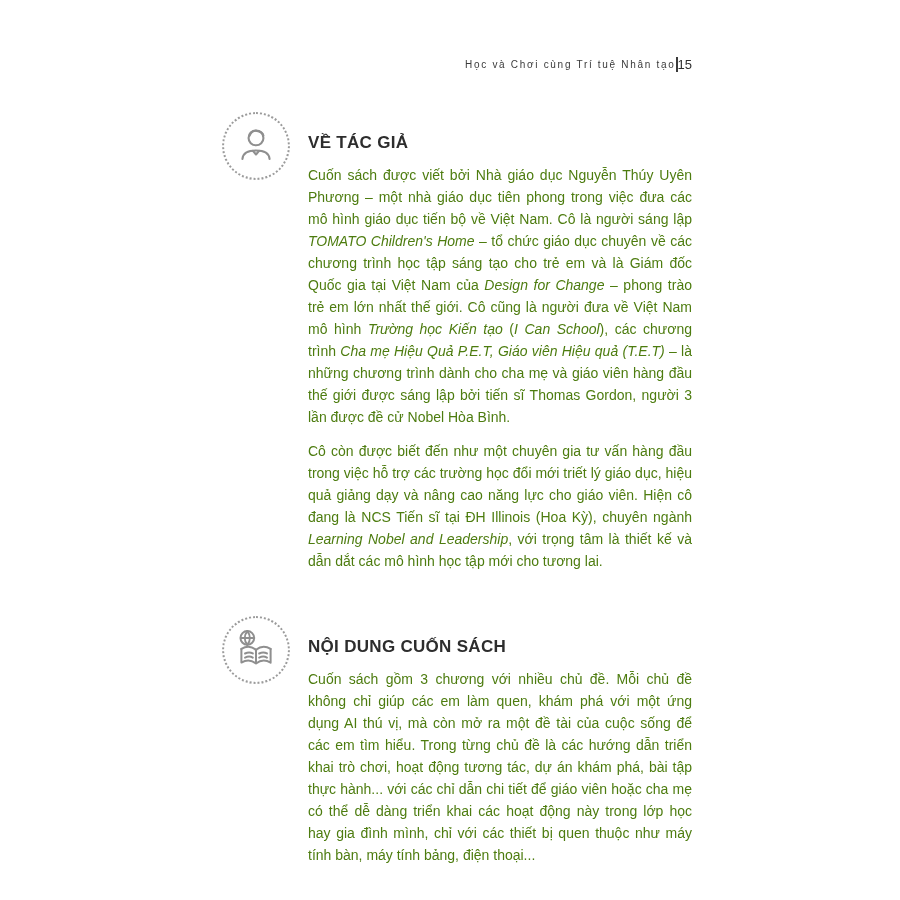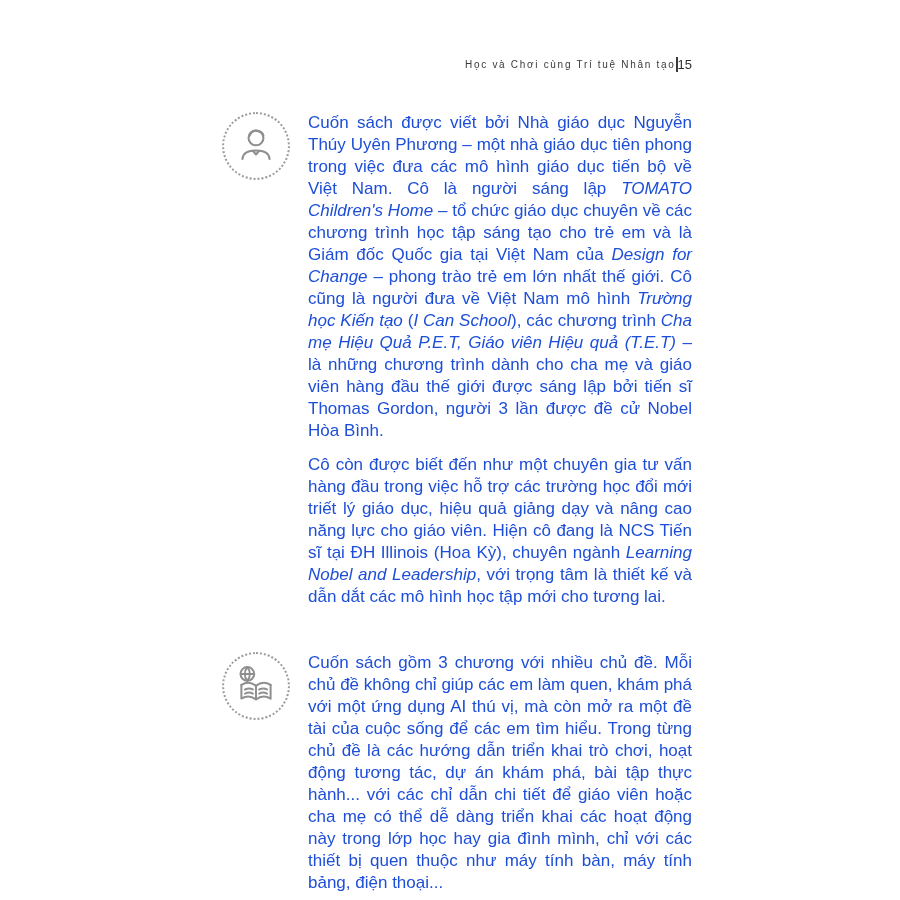--- a/index.html
+++ b/index.html
@@ -59,24 +59,24 @@
     font-size:17px;
     font-weight:bold;
     letter-spacing:0.3px;
     color:#2d2d2d;
     padding-top:20px;
     line-height:21px;
     margin-bottom:11px;
   }
 
   .book-section p {
-    font-size:17px;
+    font-size:14px;
     line-height:22px;
     text-align:justify;
-    color:#1d4ed8;
+    color:#4d7c0f;
     margin-bottom:12px;
   }
   .book-section p i { font-style:italic; }
 </style>
 </head>
 <body>
 
 <div class="page">
 
   <header class="running-header">
@@ -91,20 +91,21 @@
       <div class="icon-circle">
         <span>
           <svg width="42" height="42" viewBox="0 0 48 48" fill="none" stroke="#8f8f8f" stroke-width="2.4" stroke-linecap="round" stroke-linejoin="round">
             <circle cx="24" cy="17" r="8.5"></circle>
             <path d="M16.5 14.5 q3 -6.5 8.5 -5.5 q6.5 1 7.5 5.5"></path>
             <path d="M8.5 41 q1 -9.5 15.5 -9.5 q14.5 0 15.5 9.5"></path>
             <path d="M20.5 31.8 l3.5 4.2 l3.5 -4.2"></path>
           </svg>
         </span>
       </div>
+      <h2 class="section-heading">VỀ TÁC GIẢ</h2>
       <p>Cuốn sách được viết bởi Nhà giáo dục Nguyễn Thúy Uyên Phương – một nhà giáo dục tiên phong trong việc đưa các mô hình giáo dục tiến bộ về Việt Nam. Cô là người sáng lập <i>TOMATO Children's Home</i> – tổ chức giáo dục chuyên về các chương trình học tập sáng tạo cho trẻ em và là Giám đốc Quốc gia tại Việt Nam của <i>Design for Change</i> – phong trào trẻ em lớn nhất thế giới. Cô cũng là người đưa về Việt Nam mô hình <i>Trường học Kiến tạo</i> (<i>I Can School</i>), các chương trình <i>Cha mẹ Hiệu Quả P.E.T, Giáo viên Hiệu quả (T.E.T)</i> – là những chương trình dành cho cha mẹ và giáo viên hàng đầu thế giới được sáng lập bởi tiến sĩ Thomas Gordon, người 3 lần được đề cử Nobel Hòa Bình.</p>
       <p>Cô còn được biết đến như một chuyên gia tư vấn hàng đầu trong việc hỗ trợ các trường học đổi mới triết lý giáo dục, hiệu quả giảng dạy và nâng cao năng lực cho giáo viên. Hiện cô đang là NCS Tiến sĩ tại ĐH Illinois (Hoa Kỳ), chuyên ngành <i>Learning Nobel and Leadership</i>, với trọng tâm là thiết kế và dẫn dắt các mô hình học tập mới cho tương lai.</p>
     </section>
 
     <section class="book-section">
       <div class="icon-circle">
         <span>
           <svg width="44" height="42" viewBox="0 0 48 46" fill="none" stroke="#8f8f8f" stroke-width="2.2" stroke-linecap="round" stroke-linejoin="round">
             <circle cx="14.5" cy="12" r="7.5"></circle>
             <path d="M7.5 12 h14"></path>
@@ -113,17 +114,18 @@
             <path d="M8 24 v15 c5 -3 11 -3 16 1 c5 -4 11 -4 16 -1 V24"></path>
             <path d="M8 24 c5 -3 11 -3 16 1 c5 -4 11 -4 16 -1"></path>
             <path d="M24 25.5 V39"></path>
             <path d="M12 29 c3 -1.4 6 -1.4 8.5 0"></path>
             <path d="M12 33.5 c3 -1.4 6 -1.4 8.5 0"></path>
             <path d="M27.5 29 c3 -1.4 6 -1.4 8.5 0"></path>
             <path d="M27.5 33.5 c3 -1.4 6 -1.4 8.5 0"></path>
           </svg>
         </span>
       </div>
+      <h2 class="section-heading">NỘI DUNG CUỐN SÁCH</h2>
       <p>Cuốn sách gồm 3 chương với nhiều chủ đề. Mỗi chủ đề không chỉ giúp các em làm quen, khám phá với một ứng dụng AI thú vị, mà còn mở ra một đề tài của cuộc sống để các em tìm hiểu. Trong từng chủ đề là các hướng dẫn triển khai trò chơi, hoạt động tương tác, dự án khám phá, bài tập thực hành... với các chỉ dẫn chi tiết để giáo viên hoặc cha mẹ có thể dễ dàng triển khai các hoạt động này trong lớp học hay gia đình mình, chỉ với các thiết bị quen thuộc như máy tính bàn, máy tính bảng, điện thoại...</p>
     </section>
 
   </main>
 </div>
 
 </body></html>

